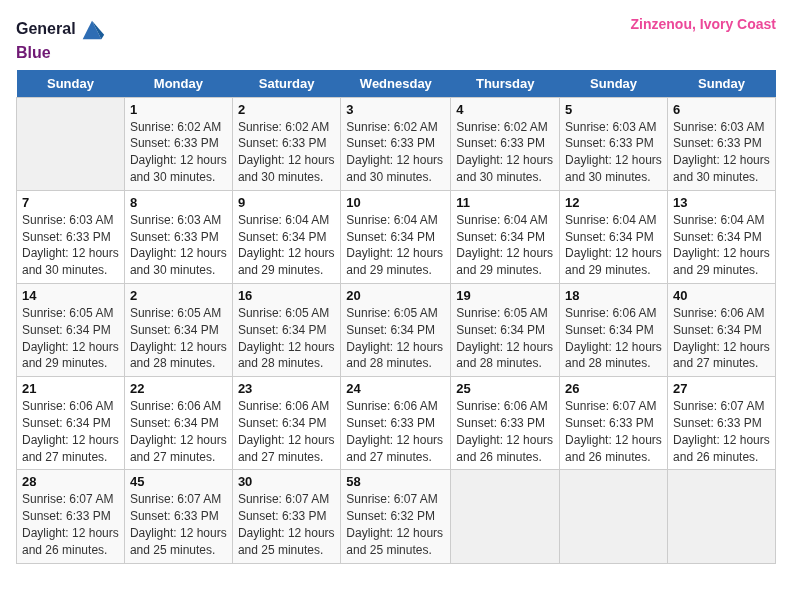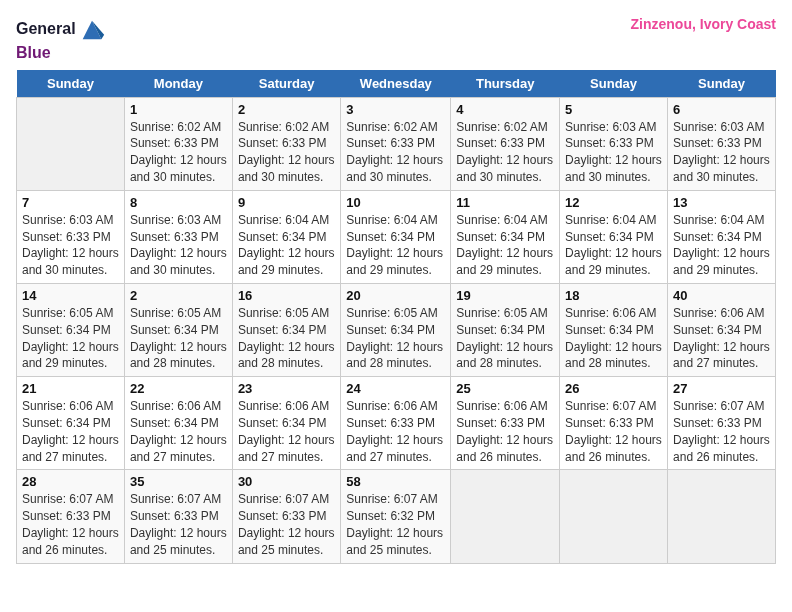--- a/index.html
+++ b/index.html
@@ -322,21 +322,21 @@
       </tr>
       <tr>
         <td>
           <div class="day-number">28</div>
           <div class="day-detail" style="white-space: pre-line;">Sunrise: 6:07 AM
 Sunset: 6:33 PM
 Daylight: 12 hours
 and 26 minutes.</div>
         </td>
         <td>
-          <div class="day-number">35</div>
+          <div class="day-number">45</div>
           <div class="day-detail" style="white-space: pre-line;">Sunrise: 6:07 AM
 Sunset: 6:33 PM
 Daylight: 12 hours
 and 25 minutes.</div>
         </td>
         <td>
           <div class="day-number">30</div>
           <div class="day-detail" style="white-space: pre-line;">Sunrise: 6:07 AM
 Sunset: 6:33 PM
 Daylight: 12 hours

